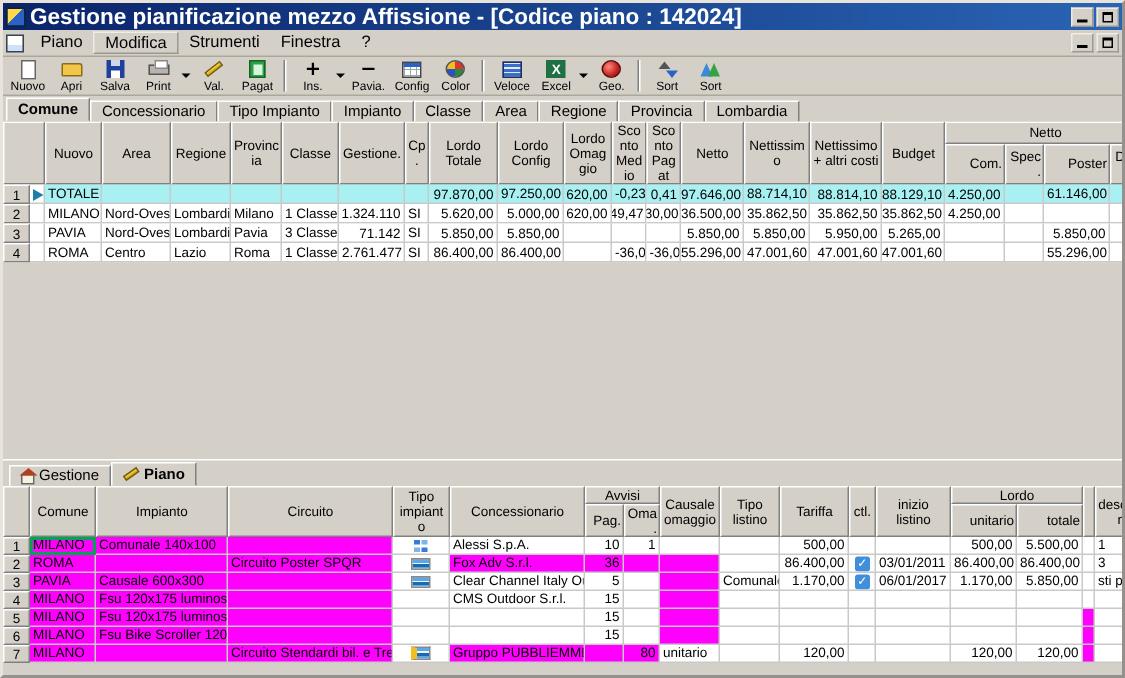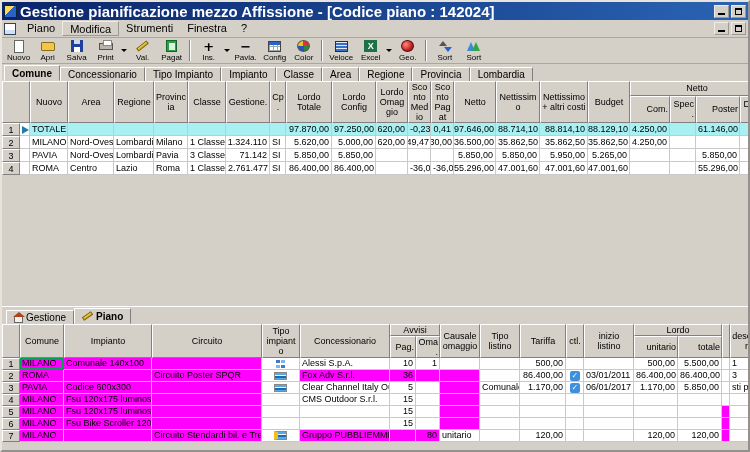--- a/index.html
+++ b/index.html
@@ -488,21 +488,21 @@
             <td class="cell ctr"><span class="chk"></span></td>
             <td class="cell">03/01/2011</td>
             <td class="cell num">86.400,00</td>
             <td class="cell num">86.400,00</td>
             <td class="cell"></td>
             <td class="cell">3</td>
           </tr>
           <tr class="row">
             <td class="rownum">3</td>
             <td class="cell mg">PAVIA</td>
-            <td class="cell mg">Codice 600x300</td>
+            <td class="cell mg">Causale 600x300</td>
             <td class="cell mg"></td>
             <td class="cell ctr"><span class="pi poster-icon"></span></td>
             <td class="cell">Clear Channel Italy Outdoor S.r.l.</td>
             <td class="cell num">5</td>
             <td class="cell num"></td>
             <td class="cell mg"></td>
             <td class="cell">Comunale</td>
             <td class="cell num">1.170,00</td>
             <td class="cell ctr"><span class="chk"></span></td>
             <td class="cell">06/01/2017</td>

